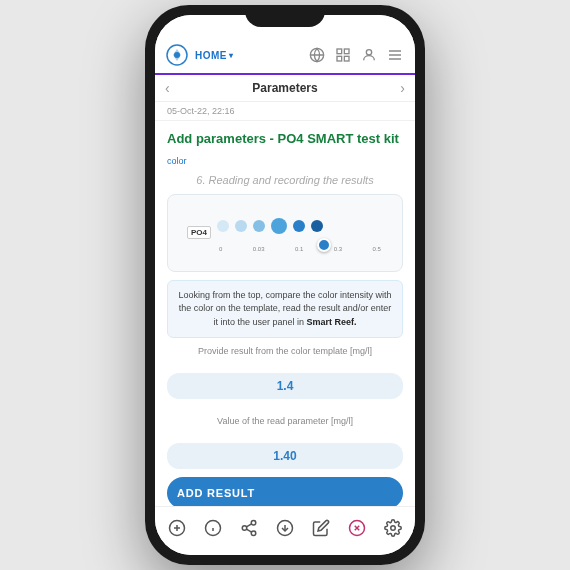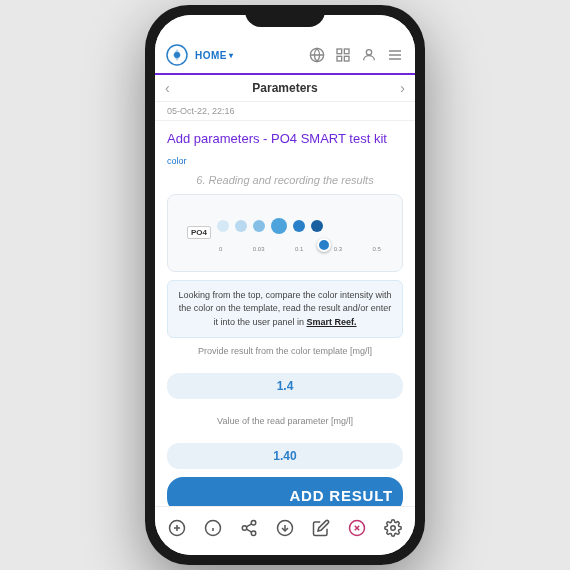--- a/index.html
+++ b/index.html
@@ -138,22 +138,22 @@
       flex: 1;
       overflow-y: auto;
       padding: 10px 12px;
       display: flex;
       flex-direction: column;
       gap: 8px;
     }
 
     .add-params-title {
       font-size: 13px;
-      font-weight: 400;
-      color: #6d28d9;
+      font-weight: 700;
+      color: #15803d;
       line-height: 1.3;
     }
 
     .back-link {
       font-size: 9px;
       color: #1a73c9;
     }
 
     .step-label {
       font-size: 11px;
@@ -216,21 +216,20 @@
       padding: 8px 10px;
       font-size: 9px;
       color: #444;
       line-height: 1.5;
       text-align: center;
     }
 
     .desc-box strong {
       font-weight: 700;
       color: #222;
-      text-decoration: underline;
     }
 
     
     .field-group {
       display: flex;
       flex-direction: column;
       gap: 17px;
     }
 
     .field-label {
@@ -249,26 +248,26 @@
       text-align: center;
     }
 
     
     .btn-add-result {
       background: #2a7fc9;
       color: #fff;
       border: none;
       border-radius: 16px;
       padding: 10px;
-      font-size: 15px;
+      font-size: 11px;
       font-weight: 700;
       letter-spacing: 0.8px;
       cursor: pointer;
       width: 100%;
-      text-align: right;
+      text-align: left;
     }
 
     .btn-close {
       background: #c0336e;
       color: #fff;
       border: none;
       border-radius: 8px;
       padding: 12px;
       font-size: 11px;
       font-weight: 700;

